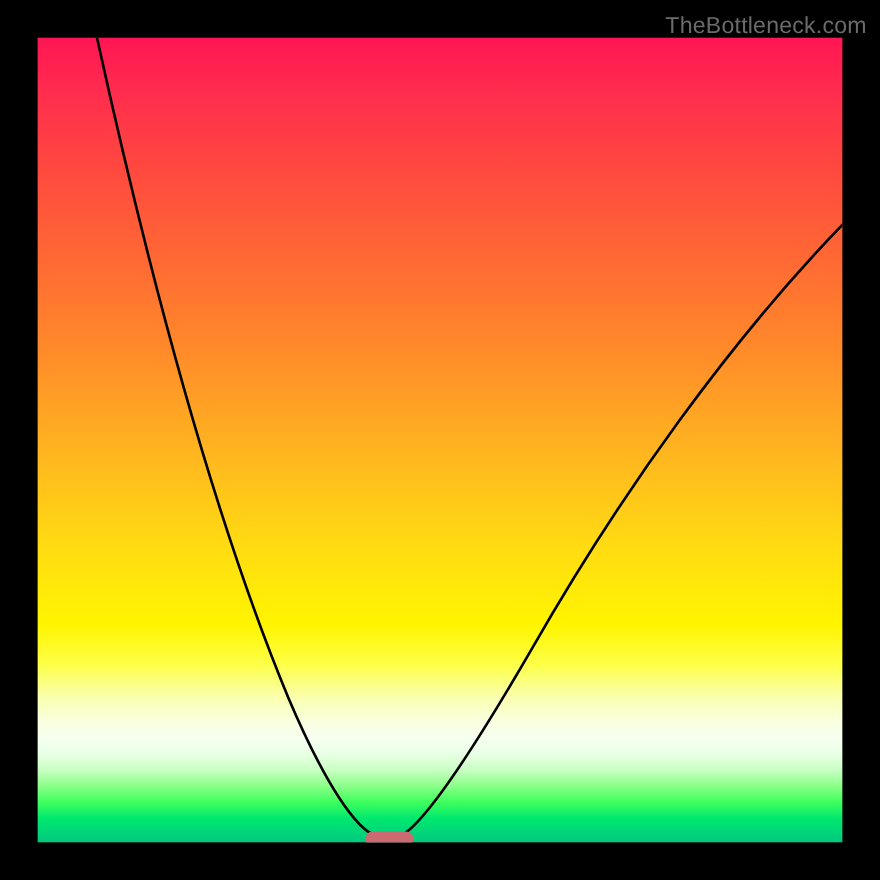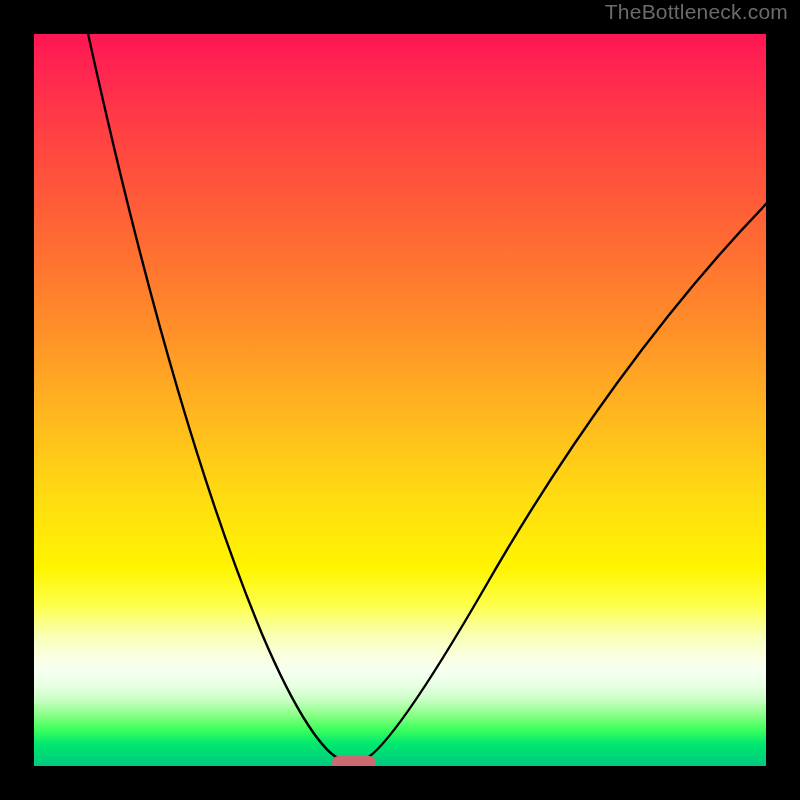--- a/index.html
+++ b/index.html
@@ -65,21 +65,21 @@
   }
   .vertex {
     position: absolute;
     width: 44px;
     height: 13px;
     background: #cc6a72;
     border-radius: 8px;
   }
   .watermark {
     position: absolute;
-    top: 0;
+    top: 12px;
     right: 12px;
     color: #6b6b6b;
     font-size: 21px;
     font-weight: 500;
     letter-spacing: 0.2px;
   }
 </style>
 </head>
 <body>
 

